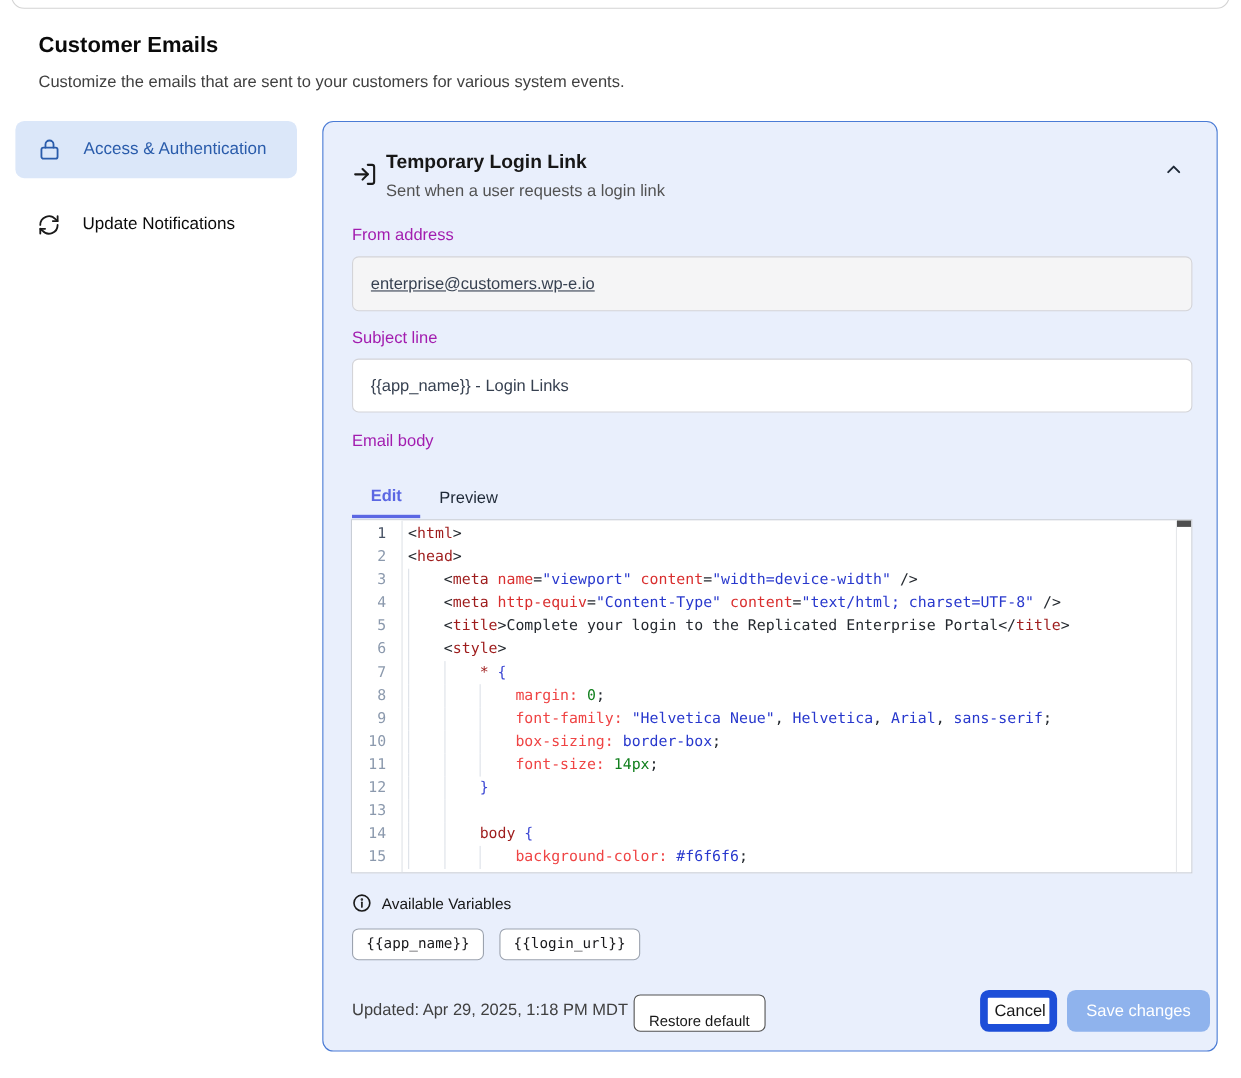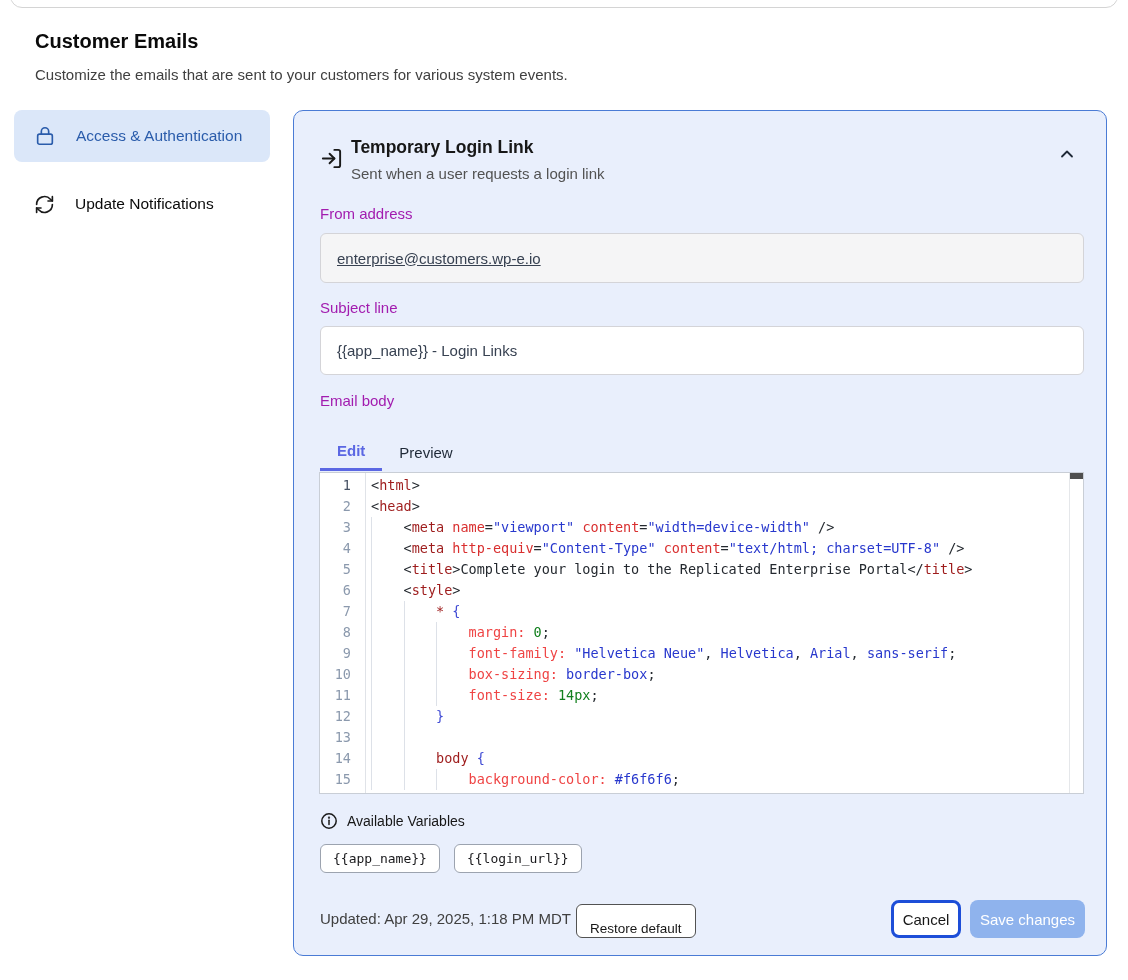--- a/index.html
+++ b/index.html
@@ -42,22 +42,22 @@
   .tk-str{color:#2838cd;}.tk-num{color:#12801e;}.tk-prop{color:#ef4444;}
   .tk-brace{color:#3f4ad4;}.tk-plain{color:#24292f;}
   .vscroll{position:absolute;right:0;top:0;bottom:0;width:13px;border-left:1px solid #e5e7ea;background:#fff;cursor:pointer;}
   .vthumb{position:absolute;top:0;left:0;right:0;height:6px;background:#4f4f4f;}
   
   .vars-row{position:absolute;left:26px;top:701px;display:flex;align-items:center;gap:9px;font-size:14px;color:#171717;}
   .chips{position:absolute;left:26px;top:733px;display:flex;gap:14px;}
   .chip{height:29px;padding:0 12px;display:flex;align-items:center;background:#fff;border:1px solid #9ca3af;border-radius:6px;font-family:"DejaVu Sans Mono",monospace;font-size:13px;color:#18181b;cursor:pointer;}
   .updated{position:absolute;left:26px;top:789px;height:38px;line-height:38px;font-size:15px;color:#404040;}
   .restore{position:absolute;left:282px;top:793px;height:31px;padding:16px 13px;background:#fff;border:1px solid #525252;border-radius:6px;font-size:13.5px;color:#171717;font-family:"Liberation Sans",sans-serif;cursor:pointer;}
-  .cancel{position:absolute;left:597px;top:789px;width:70px;height:38px;background:#fff;border:3px solid #1d4ed8;border-radius:8px;font-size:15px;color:#171717;font-family:"Liberation Sans",sans-serif;cursor:pointer;}
-  .save{position:absolute;left:676px;top:789px;width:115px;height:38px;background:#8fb3ed;border:none;border-radius:8px;font-size:15px;color:#fff;font-family:"Liberation Sans",sans-serif;cursor:pointer;}
+  .cancel{position:absolute;left:597px;top:789px;width:70px;height:38px;background:#fff;border:7px solid #1d4ed8;border-radius:8px;font-size:15px;color:#171717;font-family:"Liberation Sans",sans-serif;cursor:pointer;}
+  .save{position:absolute;left:676px;top:789px;width:130px;height:38px;background:#8fb3ed;border:none;border-radius:8px;font-size:15px;color:#fff;font-family:"Liberation Sans",sans-serif;cursor:pointer;}
 </style>
 </head>
 <body>
 
 <div class="root">
   <div class="prev-edge"></div>
 
   <div class="h1">Customer Emails</div>
   <div class="desc">Customize the emails that are sent to your customers for various system events.</div>
 

